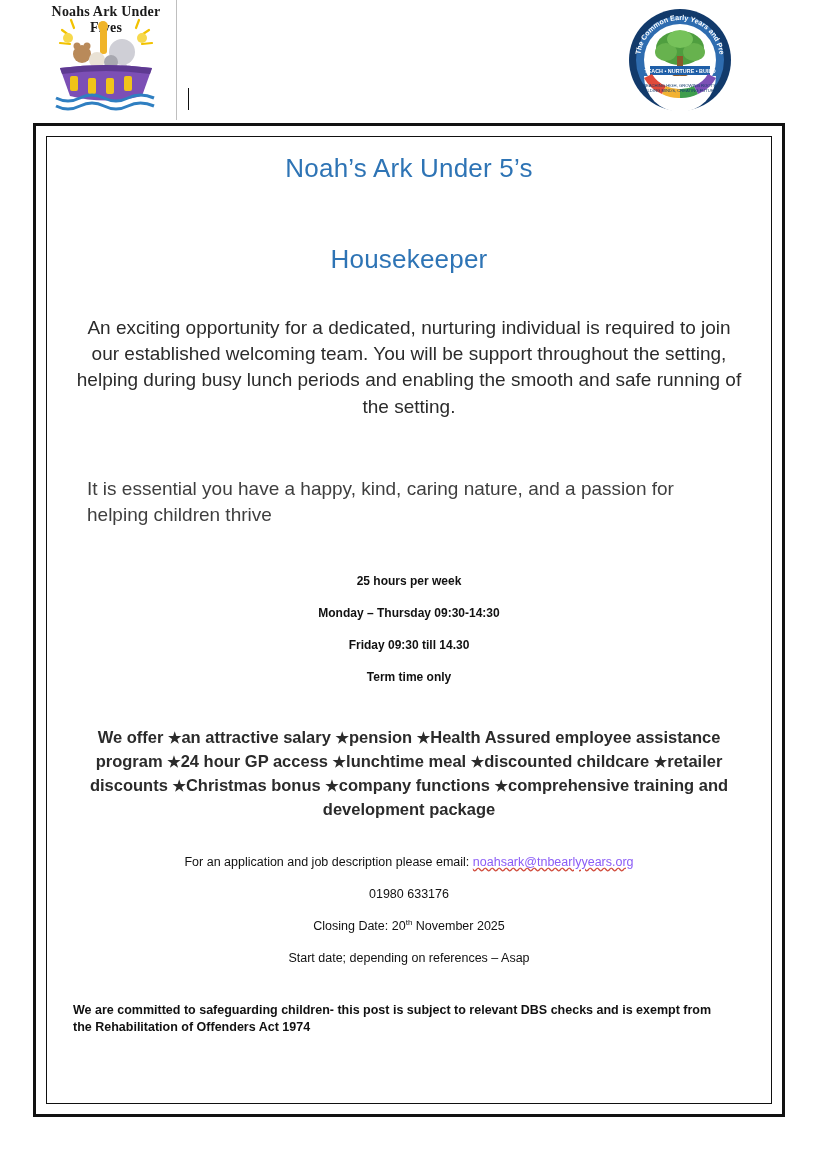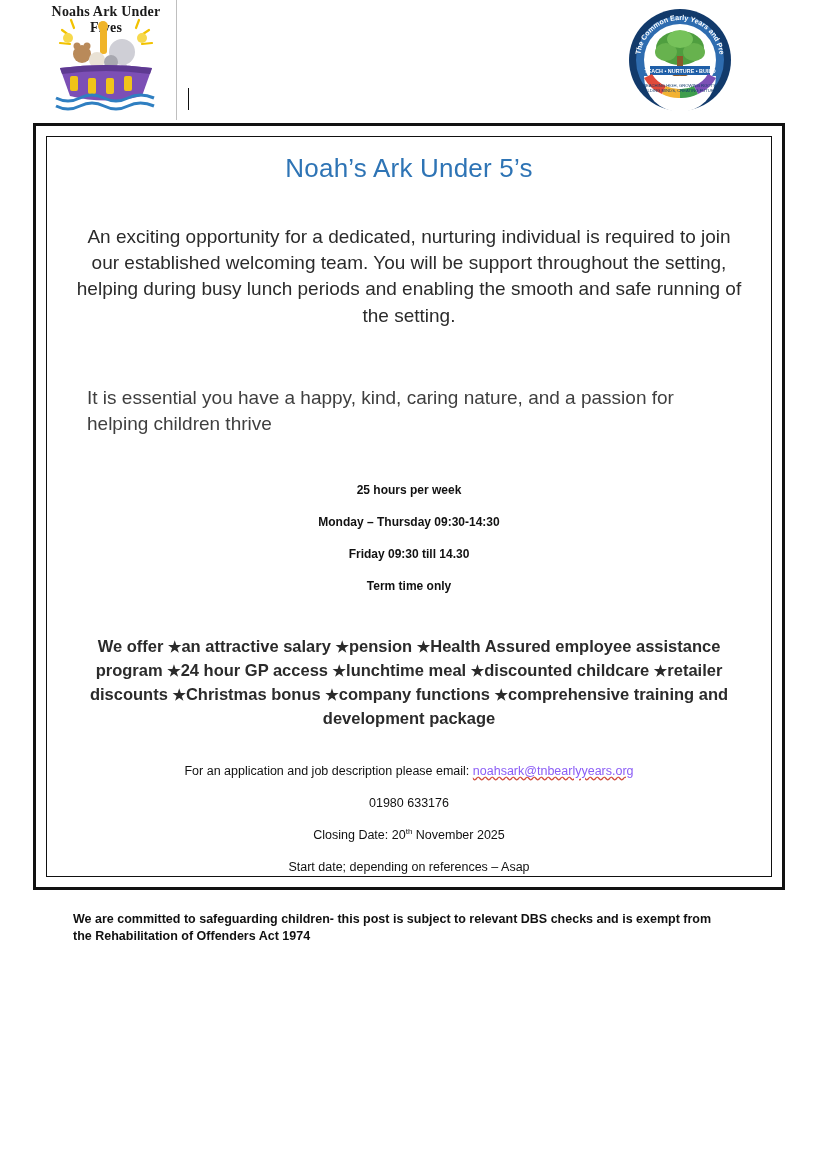--- a/index.html
+++ b/index.html
@@ -77,21 +77,21 @@
     width: 104px;
     height: 104px;
   }
 
   
   .poster-outer {
     position: absolute;
     left: 33px;
     top: 123px;
     width: 752px;
-    height: 767px;
+    height: 994px;
     border: 3px solid #111111;
     box-sizing: border-box;
     background: #ffffff;
   }
   .poster-inner {
     position: absolute;
     left: 10px;
     top: 10px;
     right: 10px;
     bottom: 10px;
@@ -277,20 +277,21 @@
         <text x="52" y="84" font-family="Liberation Sans, sans-serif" font-size="4.2" fill="#123a6b" text-anchor="middle">BUILDING MINDS, CREATING FUTURES</text>
       </svg>
     </div>
   </div>
 
   <div class="poster-outer">
     <div class="poster-inner">
 
       <div class="title-main">Noah’s Ark Under 5’s</div>
 
+      <div class="title-role">Housekeeper</div>
 
       <div class="para-intro">An exciting opportunity for a dedicated, nurturing individual is required to join our established welcoming team. You will be support throughout the setting, helping during busy lunch periods and enabling the smooth and safe running of the setting.</div>
 
       <div class="para-essential">It is essential you have a happy, kind, caring nature, and a passion for helping children thrive</div>
 
       <div class="hours-block">
         <div>25 hours per week</div>
         <div>Monday – Thursday 09:30-14:30</div>
         <div>Friday 09:30 till 14.30</div>
         <div>Term time only</div>

